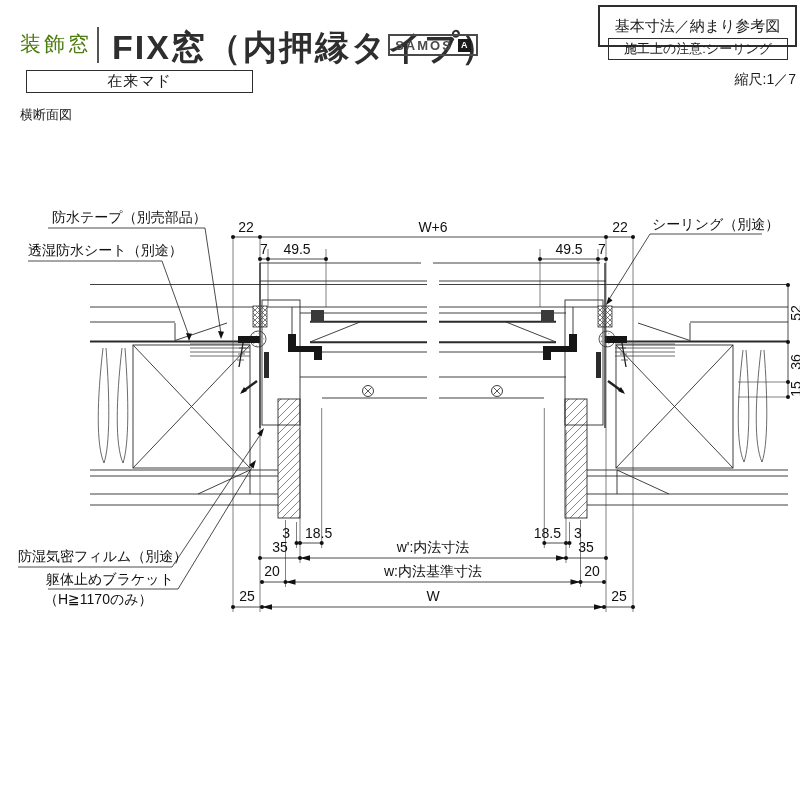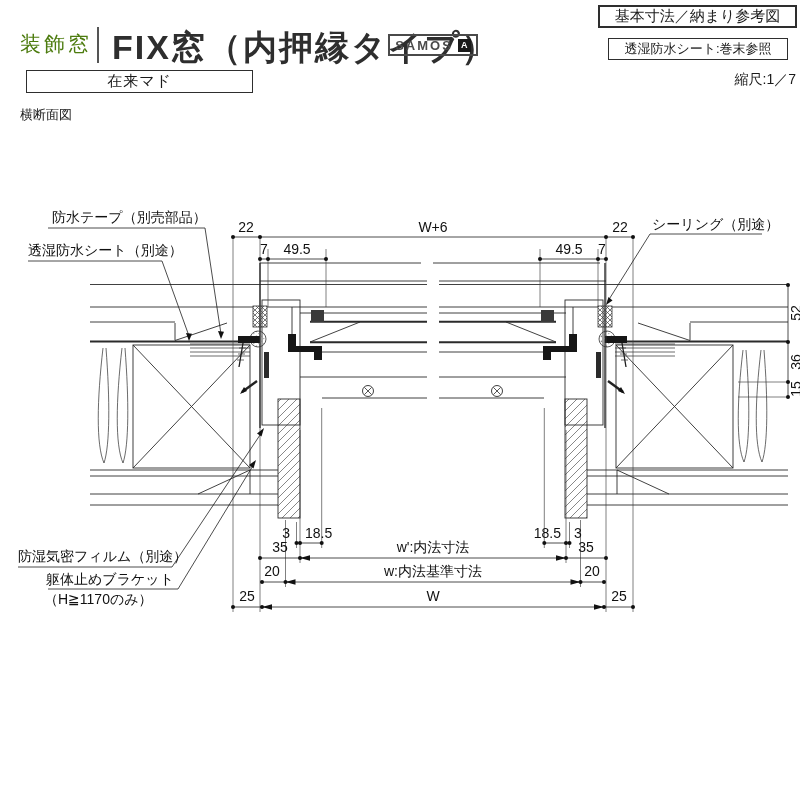--- a/index.html
+++ b/index.html
@@ -9,21 +9,21 @@
   .series{left:20px;top:30px;font-size:21px;color:#4d7c0f;letter-spacing:3px}
   .hdr-divider{left:97px;top:27px;width:2px;height:36px;background:#555}
   .title{left:112px;top:25px;font-size:34px;font-weight:700;color:#2e2e2e;letter-spacing:2px}
   .samos-box{left:388px;top:34px;width:90px;height:22px;border:2px solid #4a4a4a;
              display:flex;align-items:center;justify-content:center;gap:5px;box-sizing:border-box}
   .samos-text{font-size:13px;letter-spacing:2px;color:#4a4a4a;font-weight:600}
   .samos-mark{width:13px;height:13px;background:#1a1a1a;color:#fff;font-size:9px;font-weight:700;
               display:flex;align-items:center;justify-content:center}
   .zairai-box{left:26px;top:70px;width:227px;height:23px;border:1px solid #2e2e2e;
               display:flex;align-items:center;justify-content:center;font-size:15px;letter-spacing:1px;box-sizing:border-box}
-  .doc-box{left:598px;top:5px;width:199px;height:23px;border:2px solid #2e2e2e;
+  .doc-box{left:598px;top:5px;width:199px;height:42px;border:2px solid #2e2e2e;
            display:flex;align-items:center;justify-content:center;font-size:15px;box-sizing:border-box}
   .note-box{left:608px;top:38px;width:180px;height:22px;border:1px solid #2e2e2e;
             display:flex;align-items:center;justify-content:center;font-size:13px;box-sizing:border-box}
   .scale{right:4px;top:71px;font-size:14px}
   .section-label{left:20px;top:106px;font-size:13px}
   svg{position:absolute;left:0;top:0}
   .ln{stroke:#2b2b2b;stroke-width:0.9;fill:none}
   .lt{stroke:#2b2b2b;stroke-width:1.9;fill:none}
   .lf{stroke:#1e1e1e;stroke-width:1.3;fill:none}
   .ext{stroke:#3a3a3a;stroke-width:0.65;fill:none}
@@ -39,21 +39,21 @@
 
 <div class="abs series">装飾窓</div>
 <div class="abs hdr-divider"></div>
 <div class="abs title">FIX窓（内押縁タイプ）</div>
 <div class="abs samos-box">
   <span class="samos-text">SAMOS</span>
   <span class="samos-mark">A</span>
 </div>
 <div class="abs zairai-box">在来マド</div>
 <div class="abs doc-box">基本寸法／納まり参考図</div>
-<div class="abs note-box">透湿防水シート:巻末参照</div>
+<div class="abs note-box">施工上の注意:シーリング</div>
 <div class="abs scale">縮尺:1／7</div>
 <div class="abs section-label">横断面図</div>
 
 <svg width="800" height="800" viewBox="0 0 800 800">
   <defs>
     <pattern id="xhatch" width="5" height="5" patternUnits="userSpaceOnUse">
       <path d="M0,0 L5,5 M5,0 L0,5" stroke="#444" stroke-width="0.7"></path>
     </pattern>
     <pattern id="stipple" width="5" height="5" patternUnits="userSpaceOnUse">
       <circle cx="1.4" cy="1.4" r="0.8" fill="#888"></circle>

